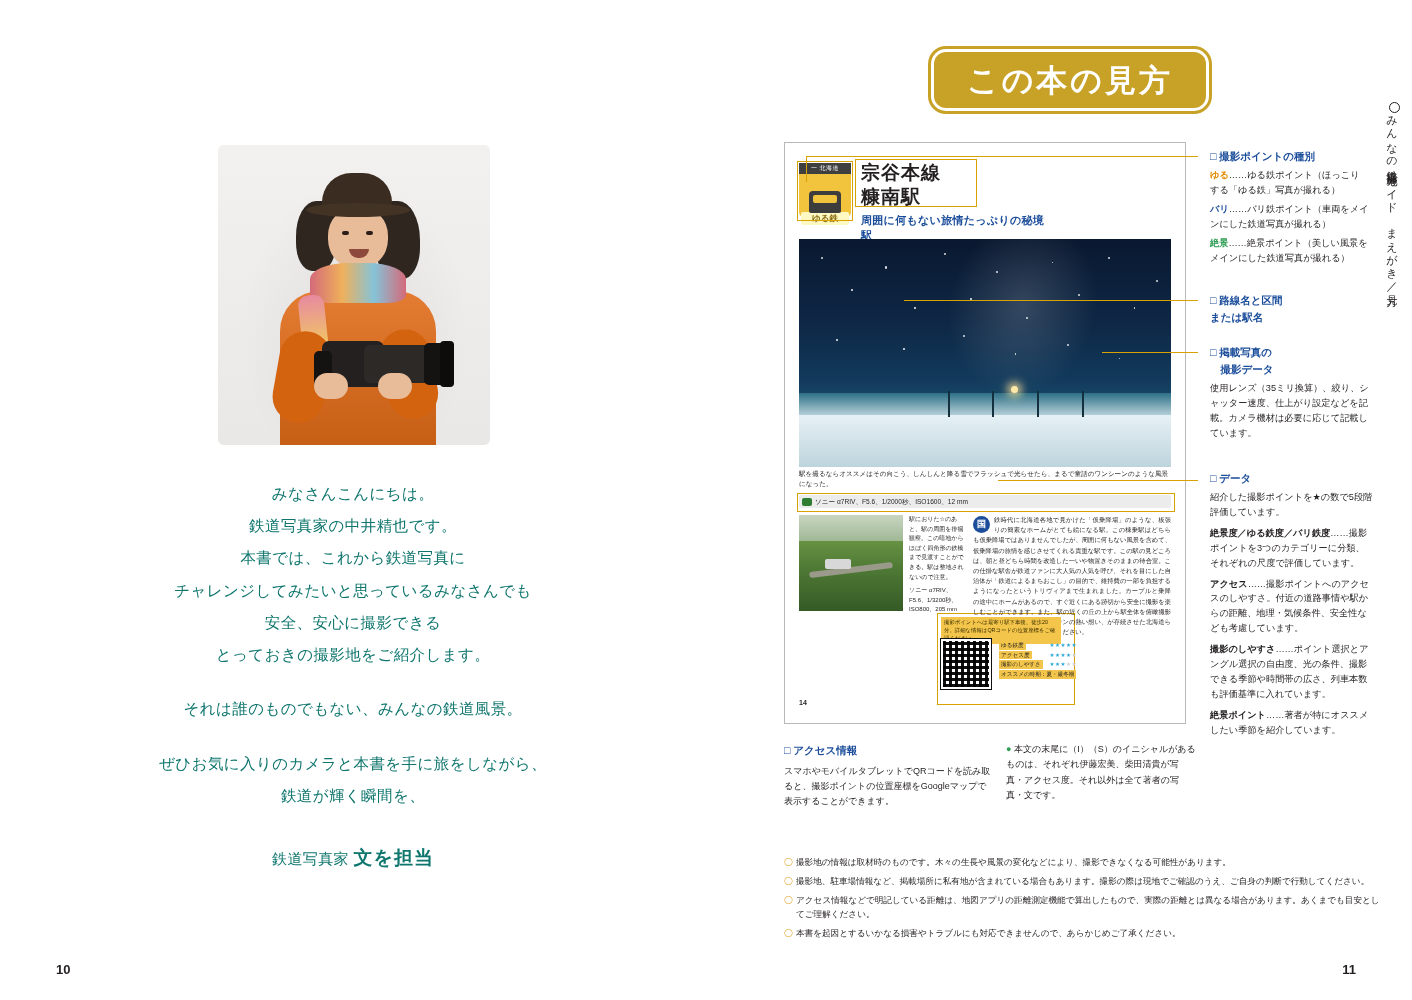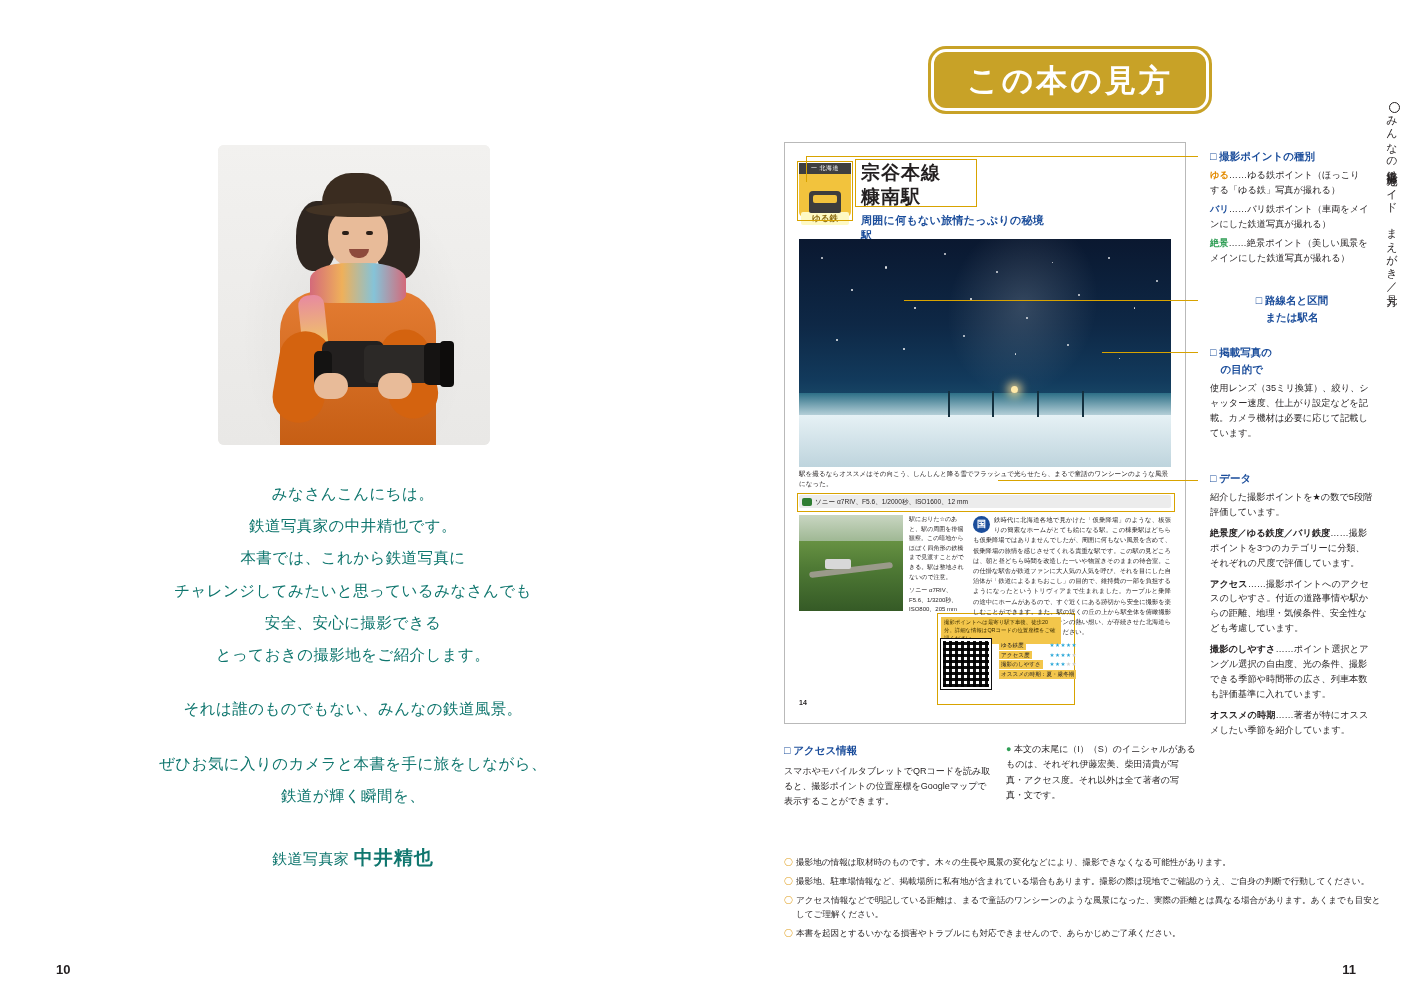--- a/index.html
+++ b/index.html
@@ -191,21 +191,21 @@
       <p class="tight">鉄道写真家の中井精也です。</p>
       <p class="tight">本書では、これから鉄道写真に</p>
       <p class="tight">チャレンジしてみたいと思っているみなさんでも</p>
       <p class="tight">安全、安心に撮影できる</p>
       <p>とっておきの撮影地をご紹介します。</p>
       <p>それは誰のものでもない、みんなの鉄道風景。</p>
       <p class="tight">ぜひお気に入りのカメラと本書を手に旅をしながら、</p>
       <p class="tight">鉄道が輝く瞬間を、</p>
       <div class="sign">
         <span>鉄道写真家</span>
-        <b>中井精也</b>
+        <b>文を担当</b>
       </div>
     </div>
 
     <div class="pgnum-left">10</div>
   </div>
 
   <div class="right-page">
 
     <div class="title-badge">
       <span>この本の見方</span>
@@ -329,50 +329,50 @@
       </p>
       <p style="margin:0 0 4px 0;">
         <span class="kw-bari">バリ</span><span>……バリ鉄ポイント（車両をメインにした鉄道写真が撮れる）</span>
       </p>
       <p style="margin:0;">
         <span class="kw-zek">絶景</span><span>……絶景ポイント（美しい風景をメインにした鉄道写真が撮れる）</span>
       </p>
     </div>
 
     <div class="callout" style="left:504px;top:292px;">
-      <h4 style="white-space:pre-line;text-align:center;">路線名と区間
+      <h4 style="white-space:pre-line;">路線名と区間
 または駅名</h4>
     </div>
 
     <div class="callout" style="left:504px;top:344px;">
       <h4 style="white-space:pre-line;">掲載写真の
-　の目的で</h4>
+　撮影データ</h4>
       <p style="margin:2px 0 0 0;">使用レンズ（35ミリ換算）、絞り、シャッター速度、仕上がり設定などを記載。カメラ機材は必要に応じて記載しています。</p>
     </div>
 
     <div class="callout" style="left:504px;top:470px;">
       <h4>データ</h4>
       <p style="margin:0 0 6px 0;">紹介した撮影ポイントを★の数で5段階評価しています。</p>
       <p style="margin:0 0 6px 0;"><b>絶景度／ゆる鉄度／バリ鉄度</b><span>……撮影ポイントを3つのカテゴリーに分類、それぞれの尺度で評価しています。</span></p>
       <p style="margin:0 0 6px 0;"><b>アクセス</b><span>……撮影ポイントへのアクセスのしやすさ。付近の道路事情や駅からの距離、地理・気候条件、安全性なども考慮しています。</span></p>
       <p style="margin:0 0 6px 0;"><b>撮影のしやすさ</b><span>……ポイント選択とアングル選択の自由度、光の条件、撮影できる季節や時間帯の広さ、列車本数も評価基準に入れています。</span></p>
-      <p style="margin:0;"><b>オススメの時期</b><span>……著者が特にオススメしたい季節を紹介しています。</span></p>
+      <p style="margin:0;"><b>絶景ポイント</b><span>……著者が特にオススメしたい季節を紹介しています。</span></p>
     </div>
 
     <div class="bottom-left-note">
       <h4>アクセス情報</h4>
       <div>スマホやモバイルタブレットでQRコードを読み取ると、撮影ポイントの位置座標をGoogleマップで表示することができます。</div>
     </div>
 
     <div class="bottom-mid-note">
       <div class="bullet-dot">本文の末尾に（I）（S）のイニシャルがあるものは、それぞれ伊藤宏美、柴田清貴が写真・アクセス度。それ以外は全て著者の写真・文です。</div>
     </div>
 
     <div class="notes">
       <div>撮影地の情報は取材時のものです。木々の生長や風景の変化などにより、撮影できなくなる可能性があります。</div>
       <div>撮影地、駐車場情報など、掲載場所に私有地が含まれている場合もあります。撮影の際は現地でご確認のうえ、ご自身の判断で行動してください。</div>
-      <div>アクセス情報などで明記している距離は、まるで童話のワンシーンのような風景になった、実際の距離とは異なる場合があります。あくまでも目安としてご理解ください。</div>
+      <div>アクセス情報などで明記している距離は、地図アプリの距離測定機能で算出したもので、実際の距離とは異なる場合があります。あくまでも目安としてご理解ください。</div>
       <div>本書を起因とするいかなる損害やトラブルにも対応できませんので、あらかじめご了承ください。</div>
     </div>
 
     <div class="pgnum-right">11</div>
   </div>
 </div>
 
 </body></html>

